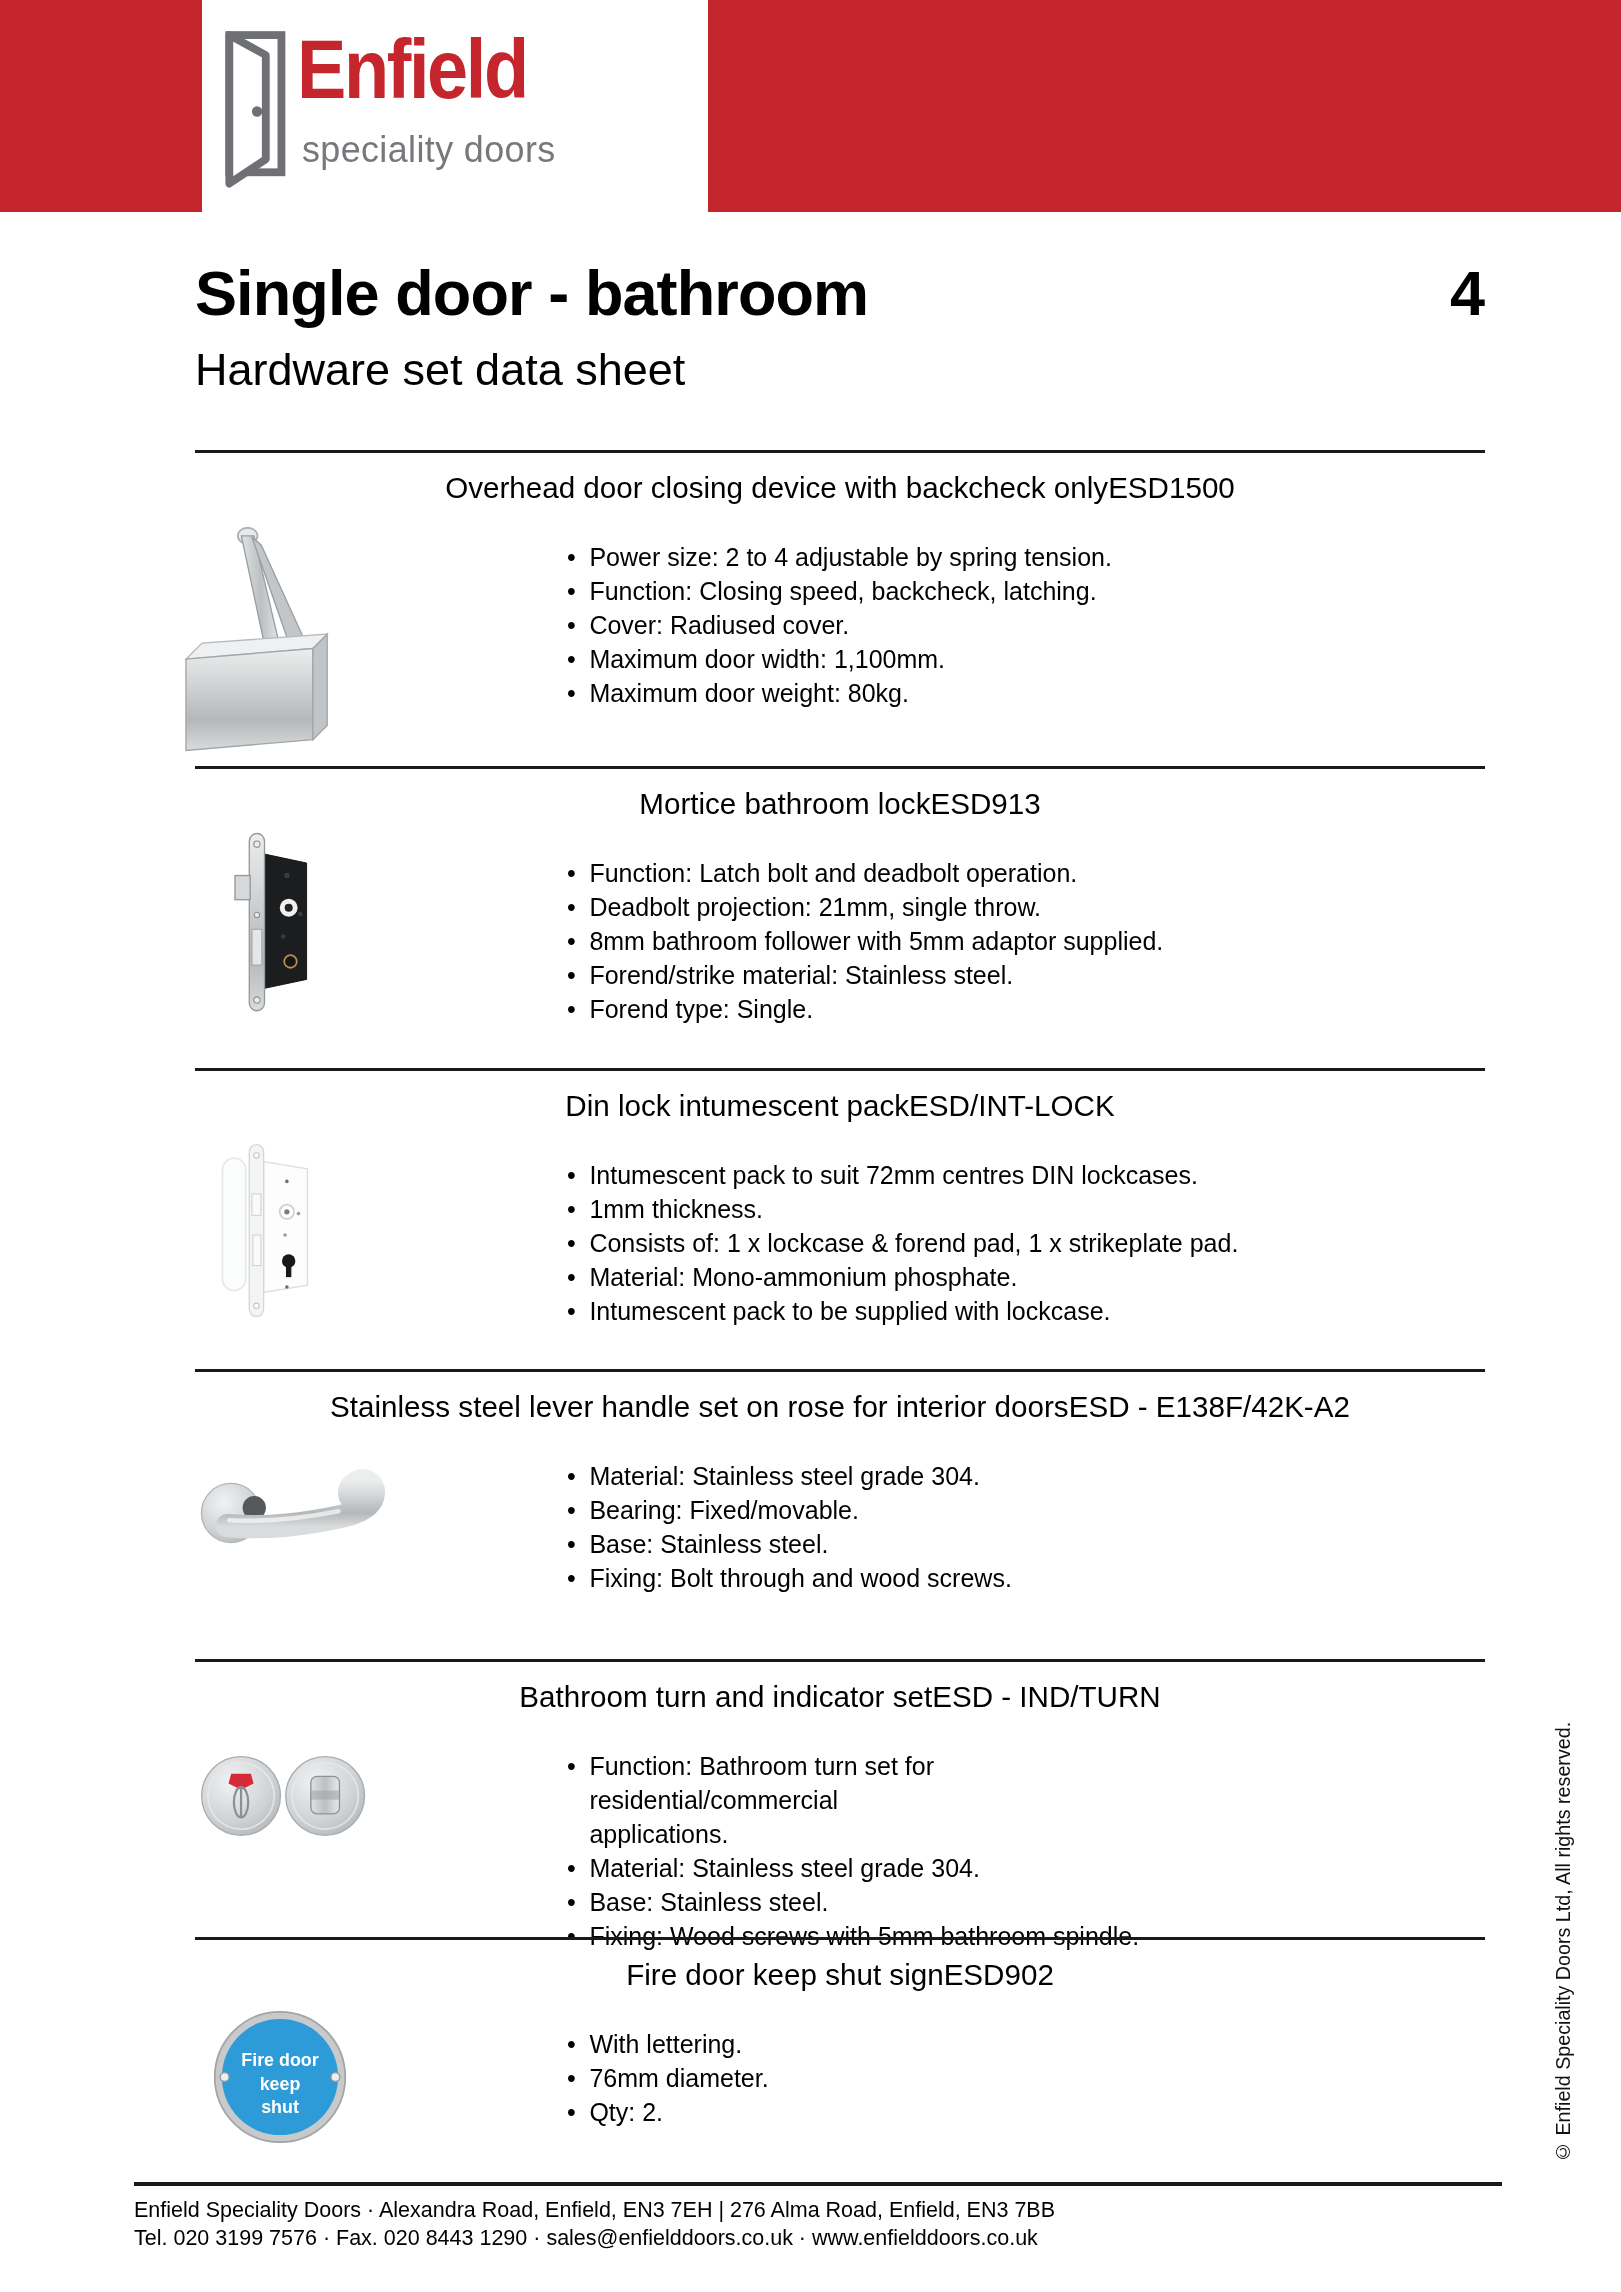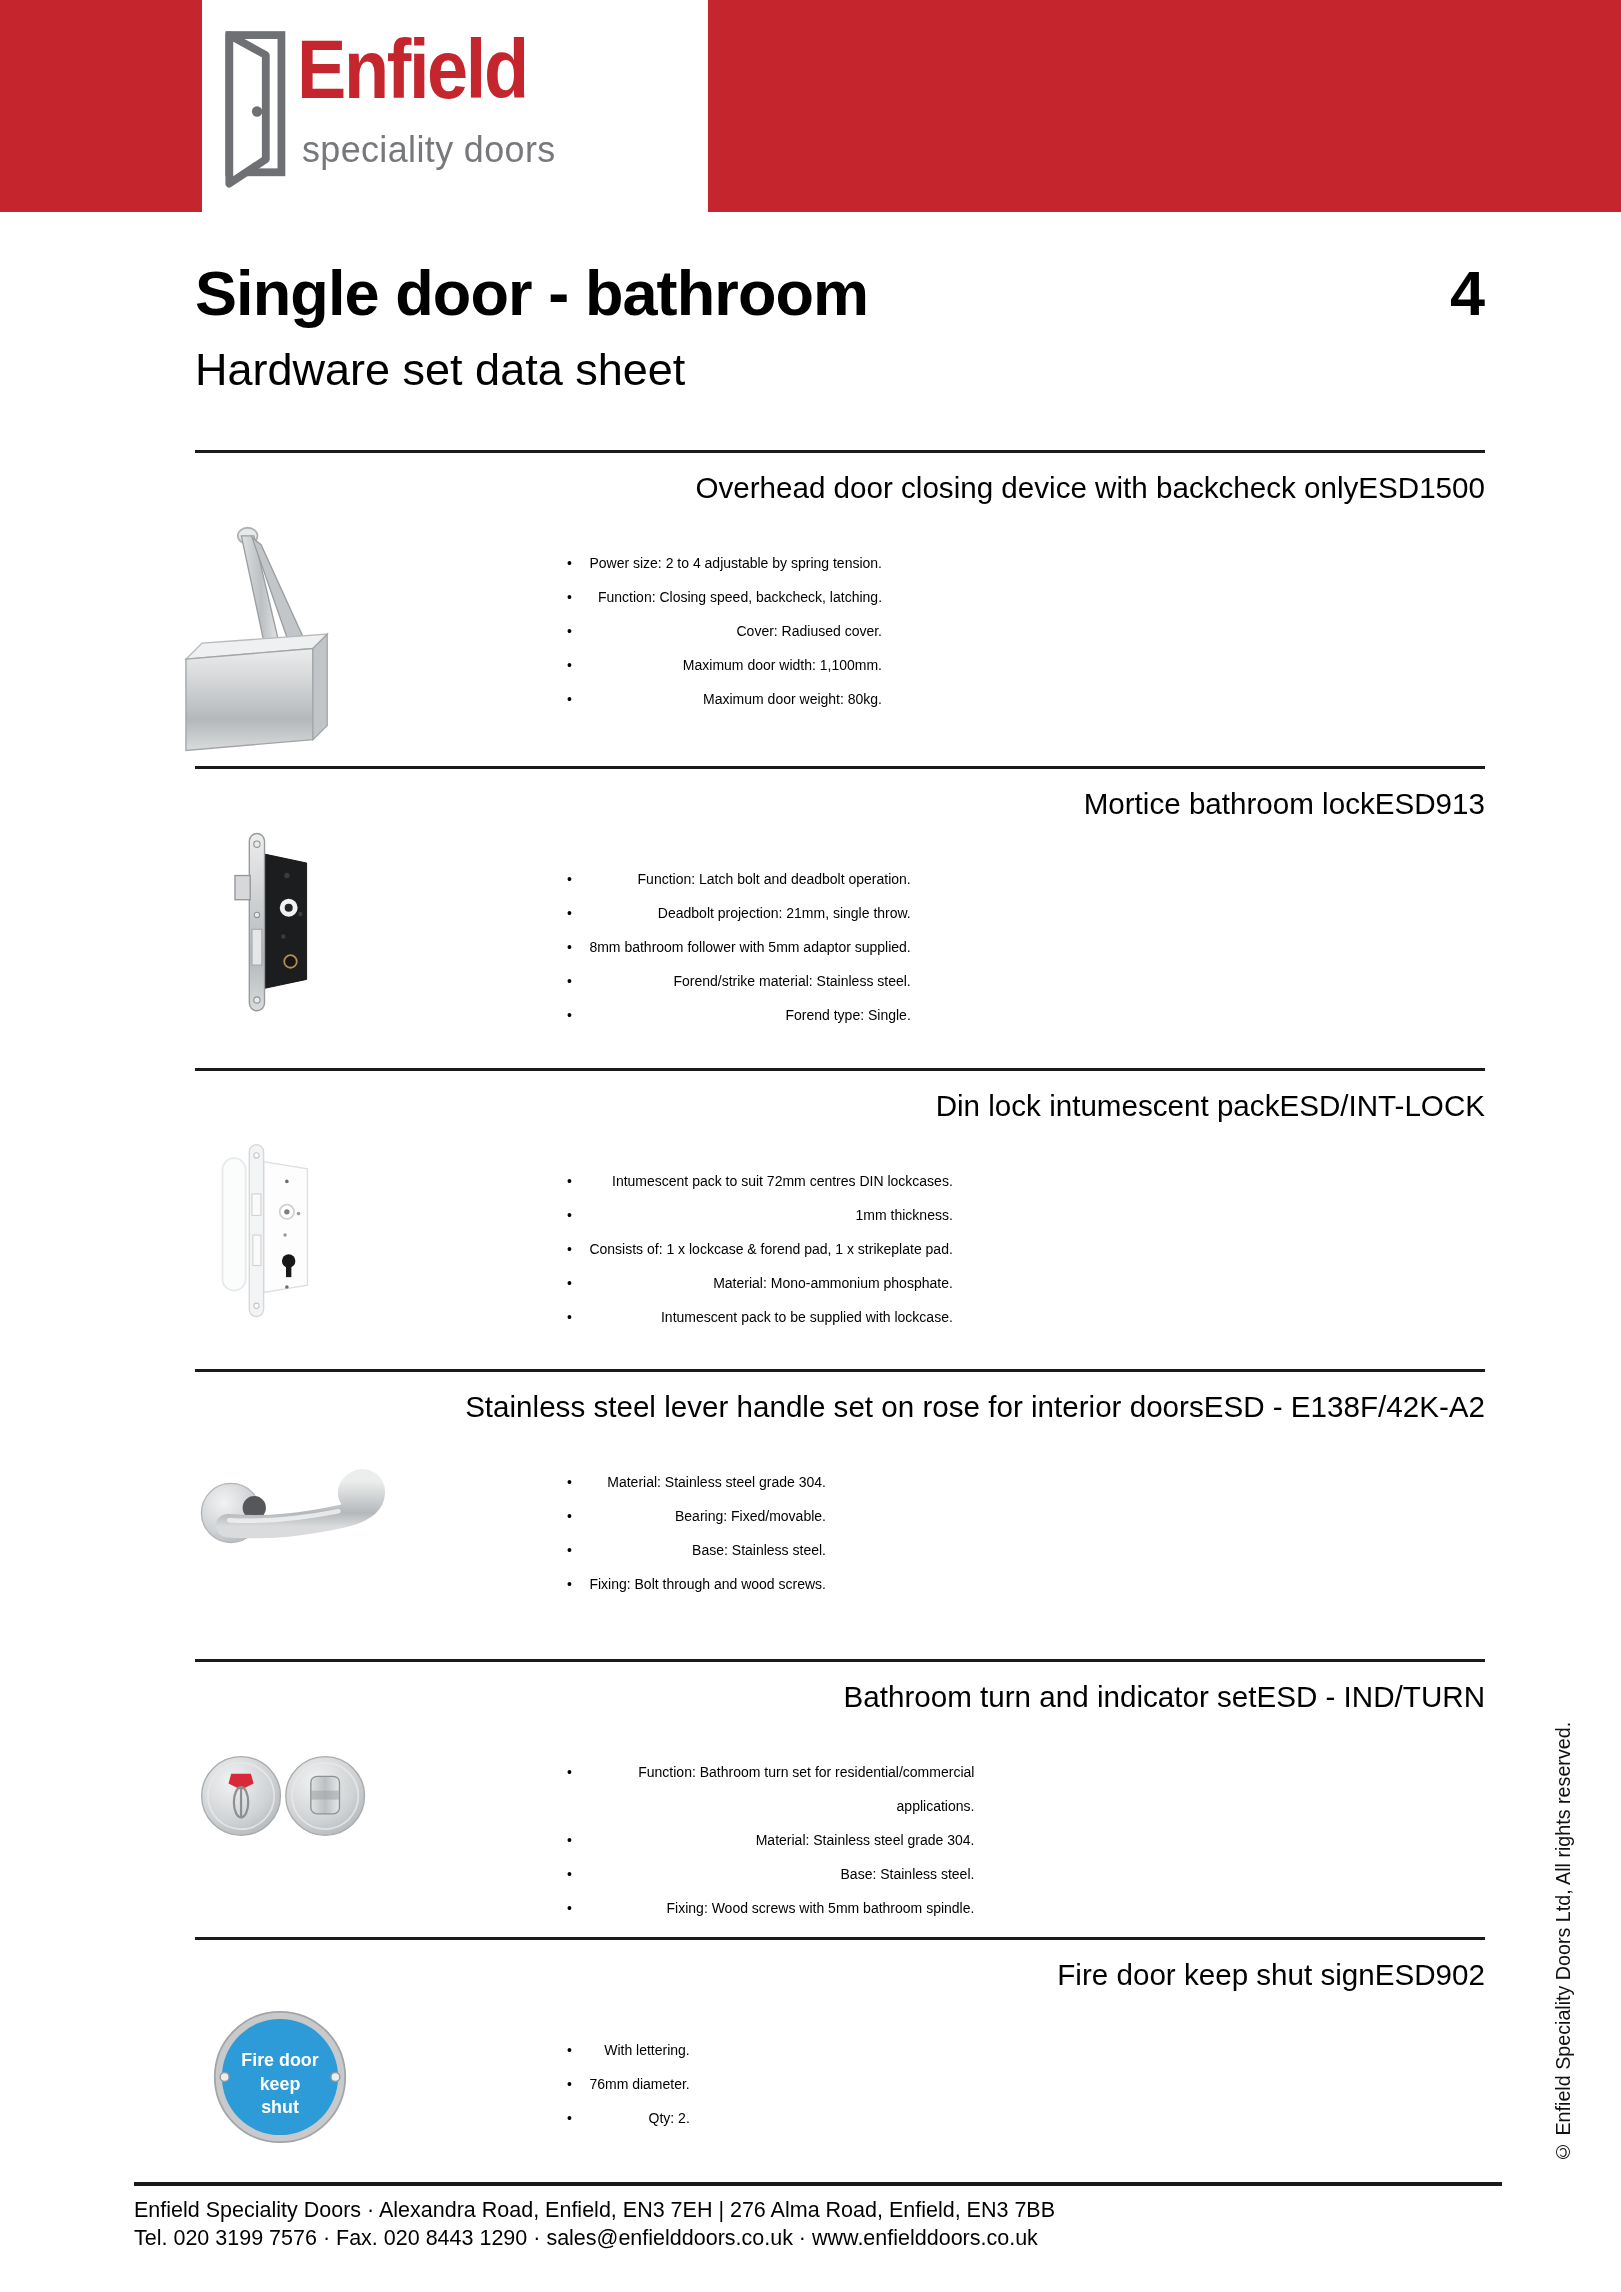--- a/index.html
+++ b/index.html
@@ -17,25 +17,25 @@
 
   
   .title-row{position:absolute;left:195px;top:262px;width:1290px;display:flex;justify-content:space-between;align-items:flex-start;gap:48px;}
   .doc-title{font-size:63px;font-weight:bold;line-height:1;margin:0;letter-spacing:-0.9px;}
   .page-num{font-size:63px;font-weight:bold;line-height:1;}
   .doc-subtitle{position:absolute;left:195px;top:347px;font-size:45px;font-weight:normal;line-height:1;margin:0;}
 
   
   .sec{position:absolute;left:0;width:1621px;}
   .rule{position:absolute;left:195px;top:0;width:1290px;height:2.7px;background:#1a1a1a;}
-  .sec-head{position:absolute;left:195px;top:19.7px;width:1290px;display:flex;justify-content:flex-end;align-items:baseline;}
+  .sec-head{position:absolute;left:195px;top:19.7px;width:1290px;display:flex;justify-content:center;align-items:baseline;}
   .sec-title{font-size:29.6px;font-weight:normal;margin:0;line-height:36px;}
   .sec-code{font-size:29.6px;font-weight:normal;line-height:36px;white-space:nowrap;}
-  .bullets{list-style:none;margin:0;padding:0;position:absolute;left:567px;top:96px;
-           font-size:14px;line-height:34px;text-align:right;}
+  .bullets{list-style:none;margin:0;padding:0;position:absolute;left:567px;top:90px;
+           font-size:25px;line-height:34px;}
   .bullets li{position:relative;padding-left:22.4px;}
   .bullets li::before{content:"\2022";position:absolute;left:0;}
   .wrap2{max-width:385px;}
   .pimg{position:absolute;}
 
   
   .footer-rule{position:absolute;left:134px;top:2182px;width:1368px;height:3.6px;background:#1a1a1a;}
   .footer{position:absolute;left:134px;top:2196px;width:1368px;text-align:left;font-size:21.5px;line-height:28px;}
 
   

